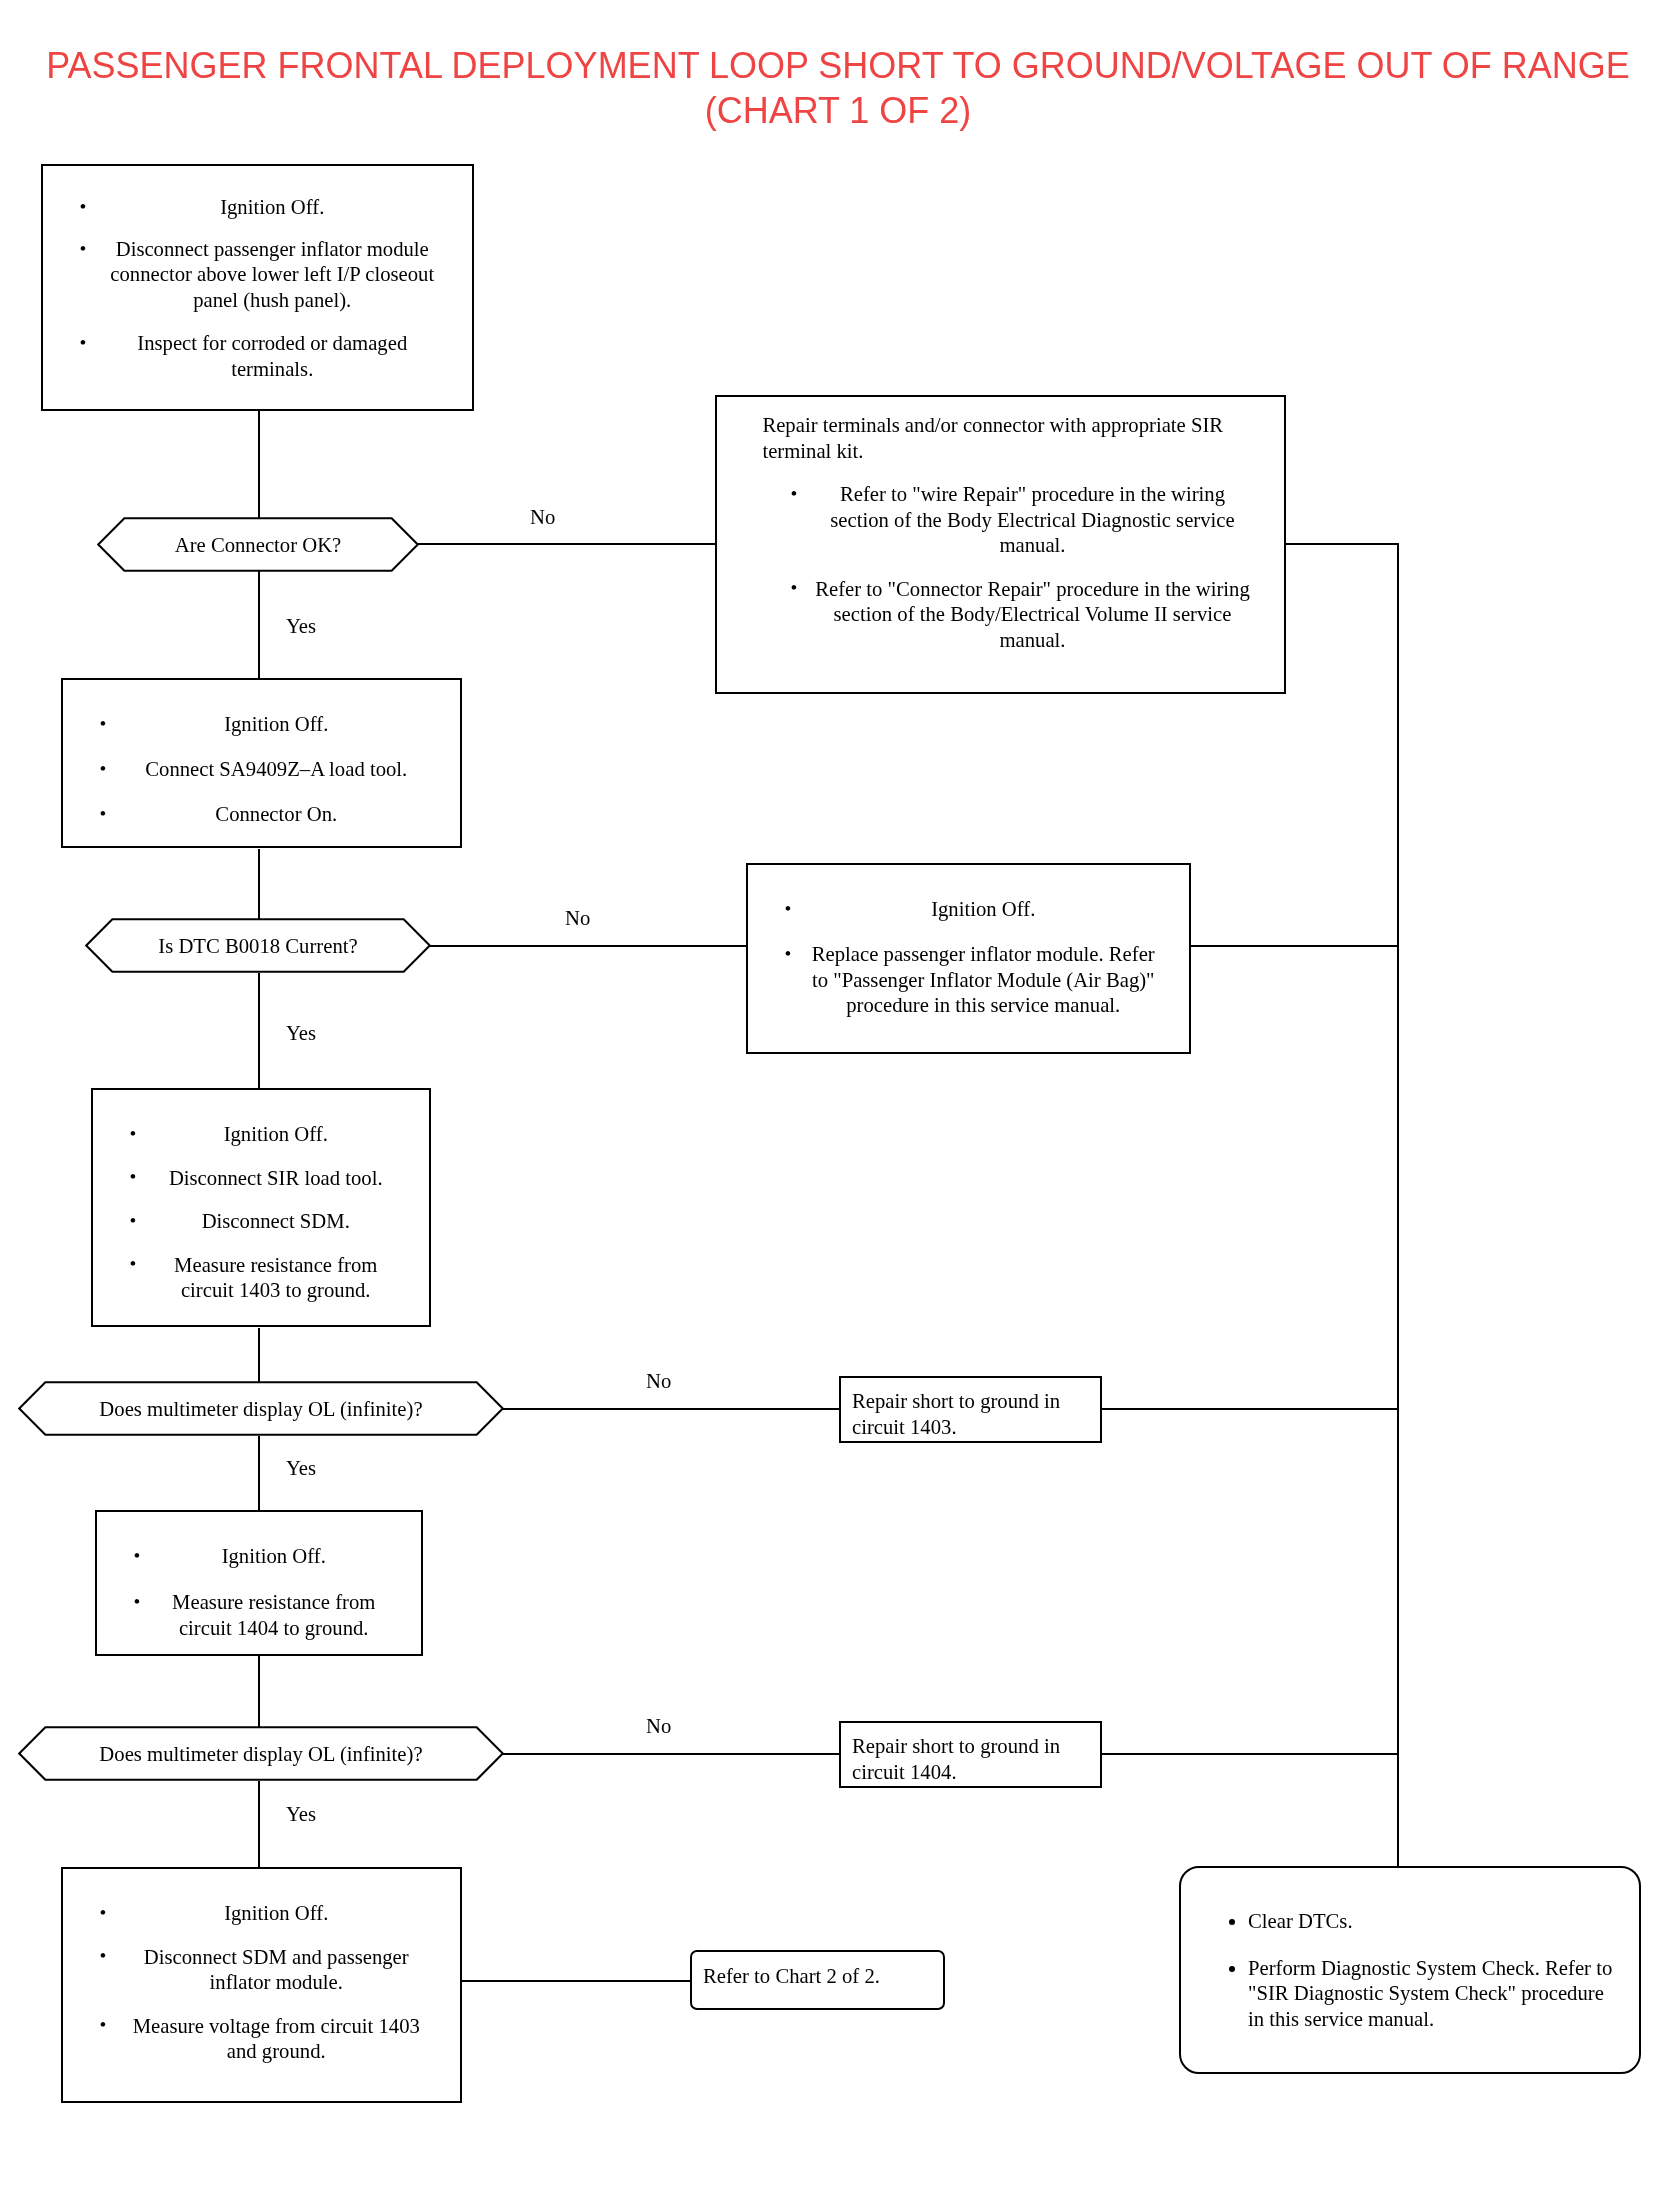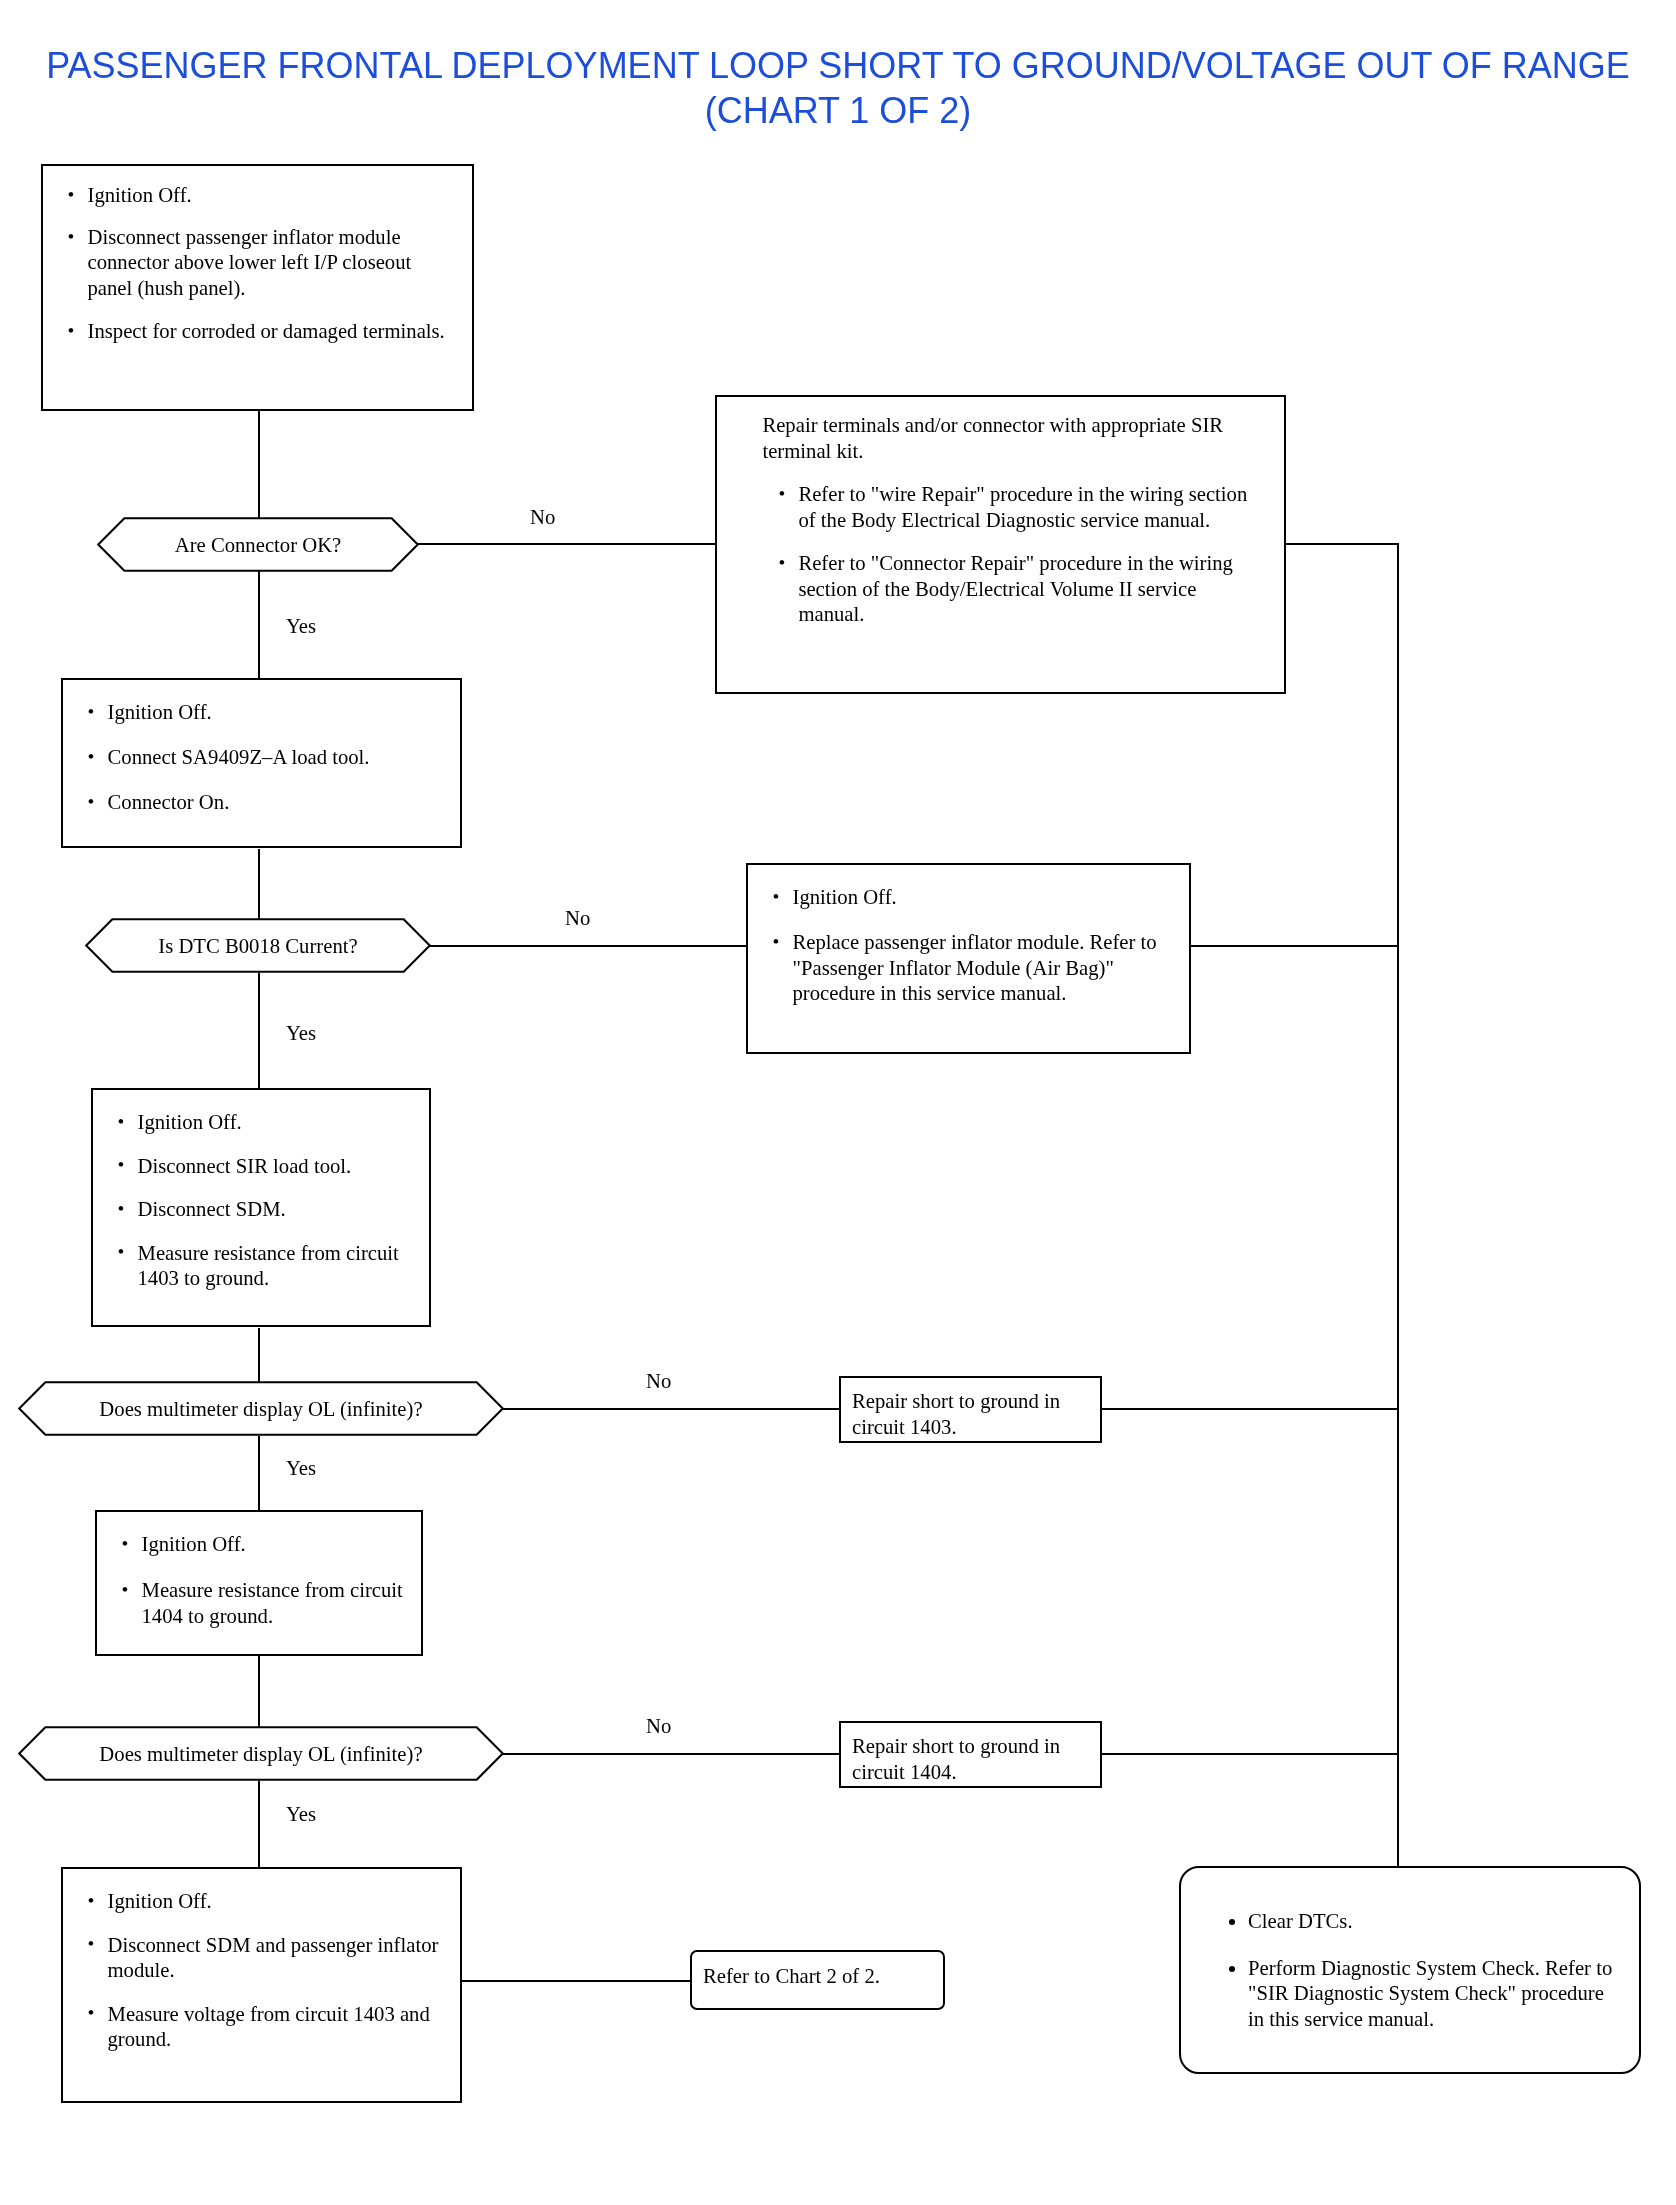--- a/index.html
+++ b/index.html
@@ -24,34 +24,35 @@
   .title {
     position: absolute;
     left: 0;
     top: 43px;
     width: 1676px;
     text-align: center;
     font-family: "Liberation Sans", sans-serif;
     font-size: 36px;
     line-height: 45px;
     letter-spacing: 0px;
-    color: #1d4ed8;
+    color: #ef4444;
   }
   .box {
     position: absolute;
     box-sizing: border-box;
     border: 2.4px solid #000;
     background: #fff;
     font-size: 20.7px;
     line-height: 25.5px;
   }
   .box ul {
     list-style: none;
-    margin: 4px;
+    margin: 16px;
     padding: 0;
+    text-align: center;
   }
   .box li {
     position: relative;
     padding-left: 32px;
     margin: 0 0 16px 0;
   }
   .box li:last-child { margin-bottom: 0; }
   .box li::before {
     content: "\2022";
     position: absolute;

